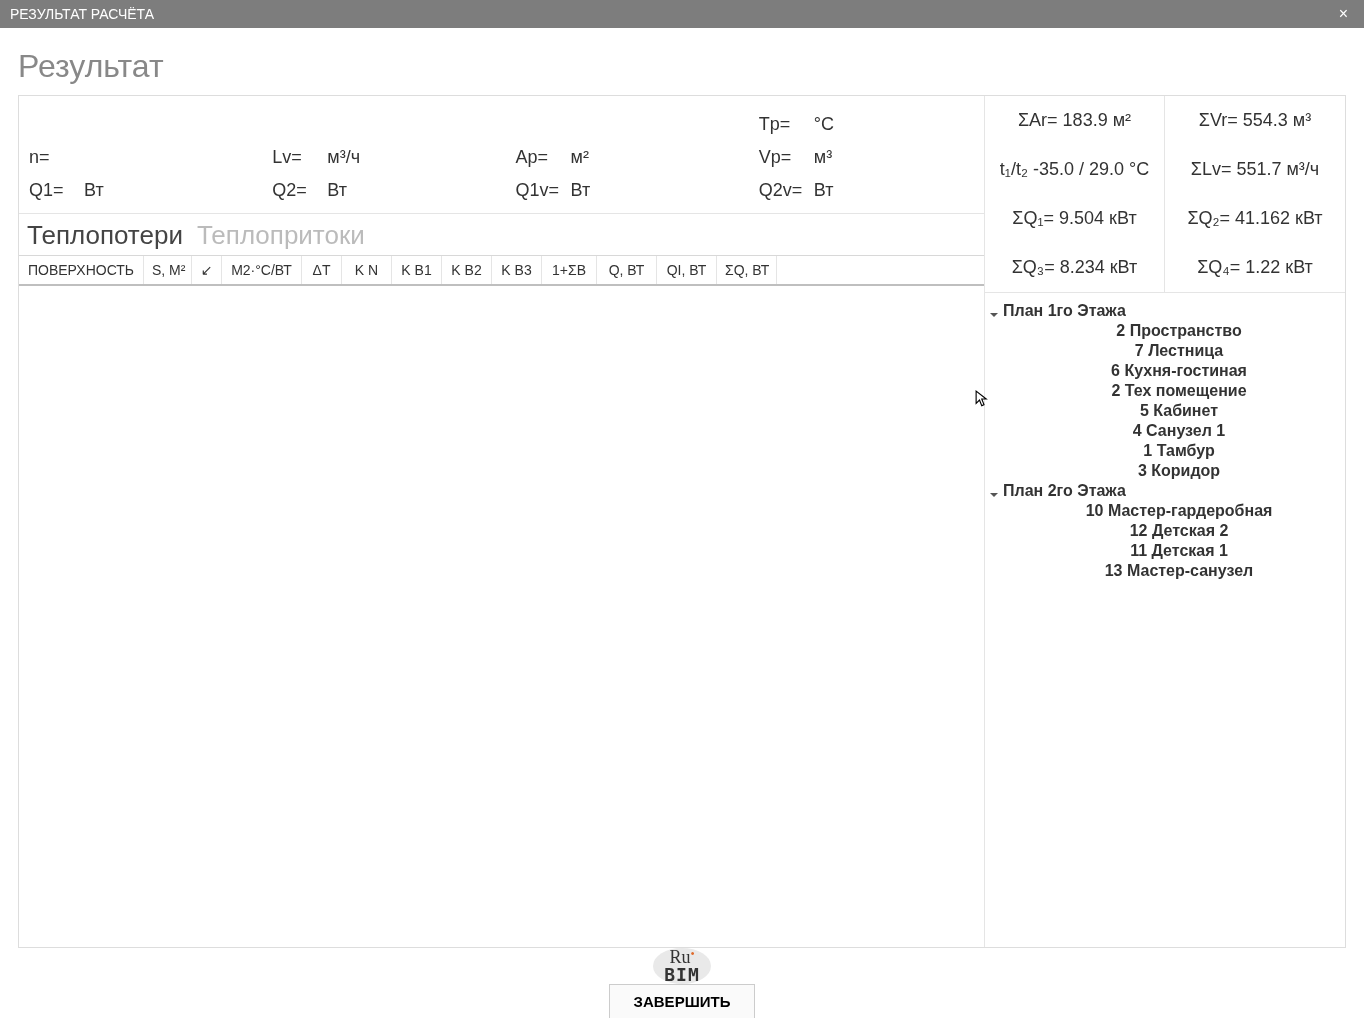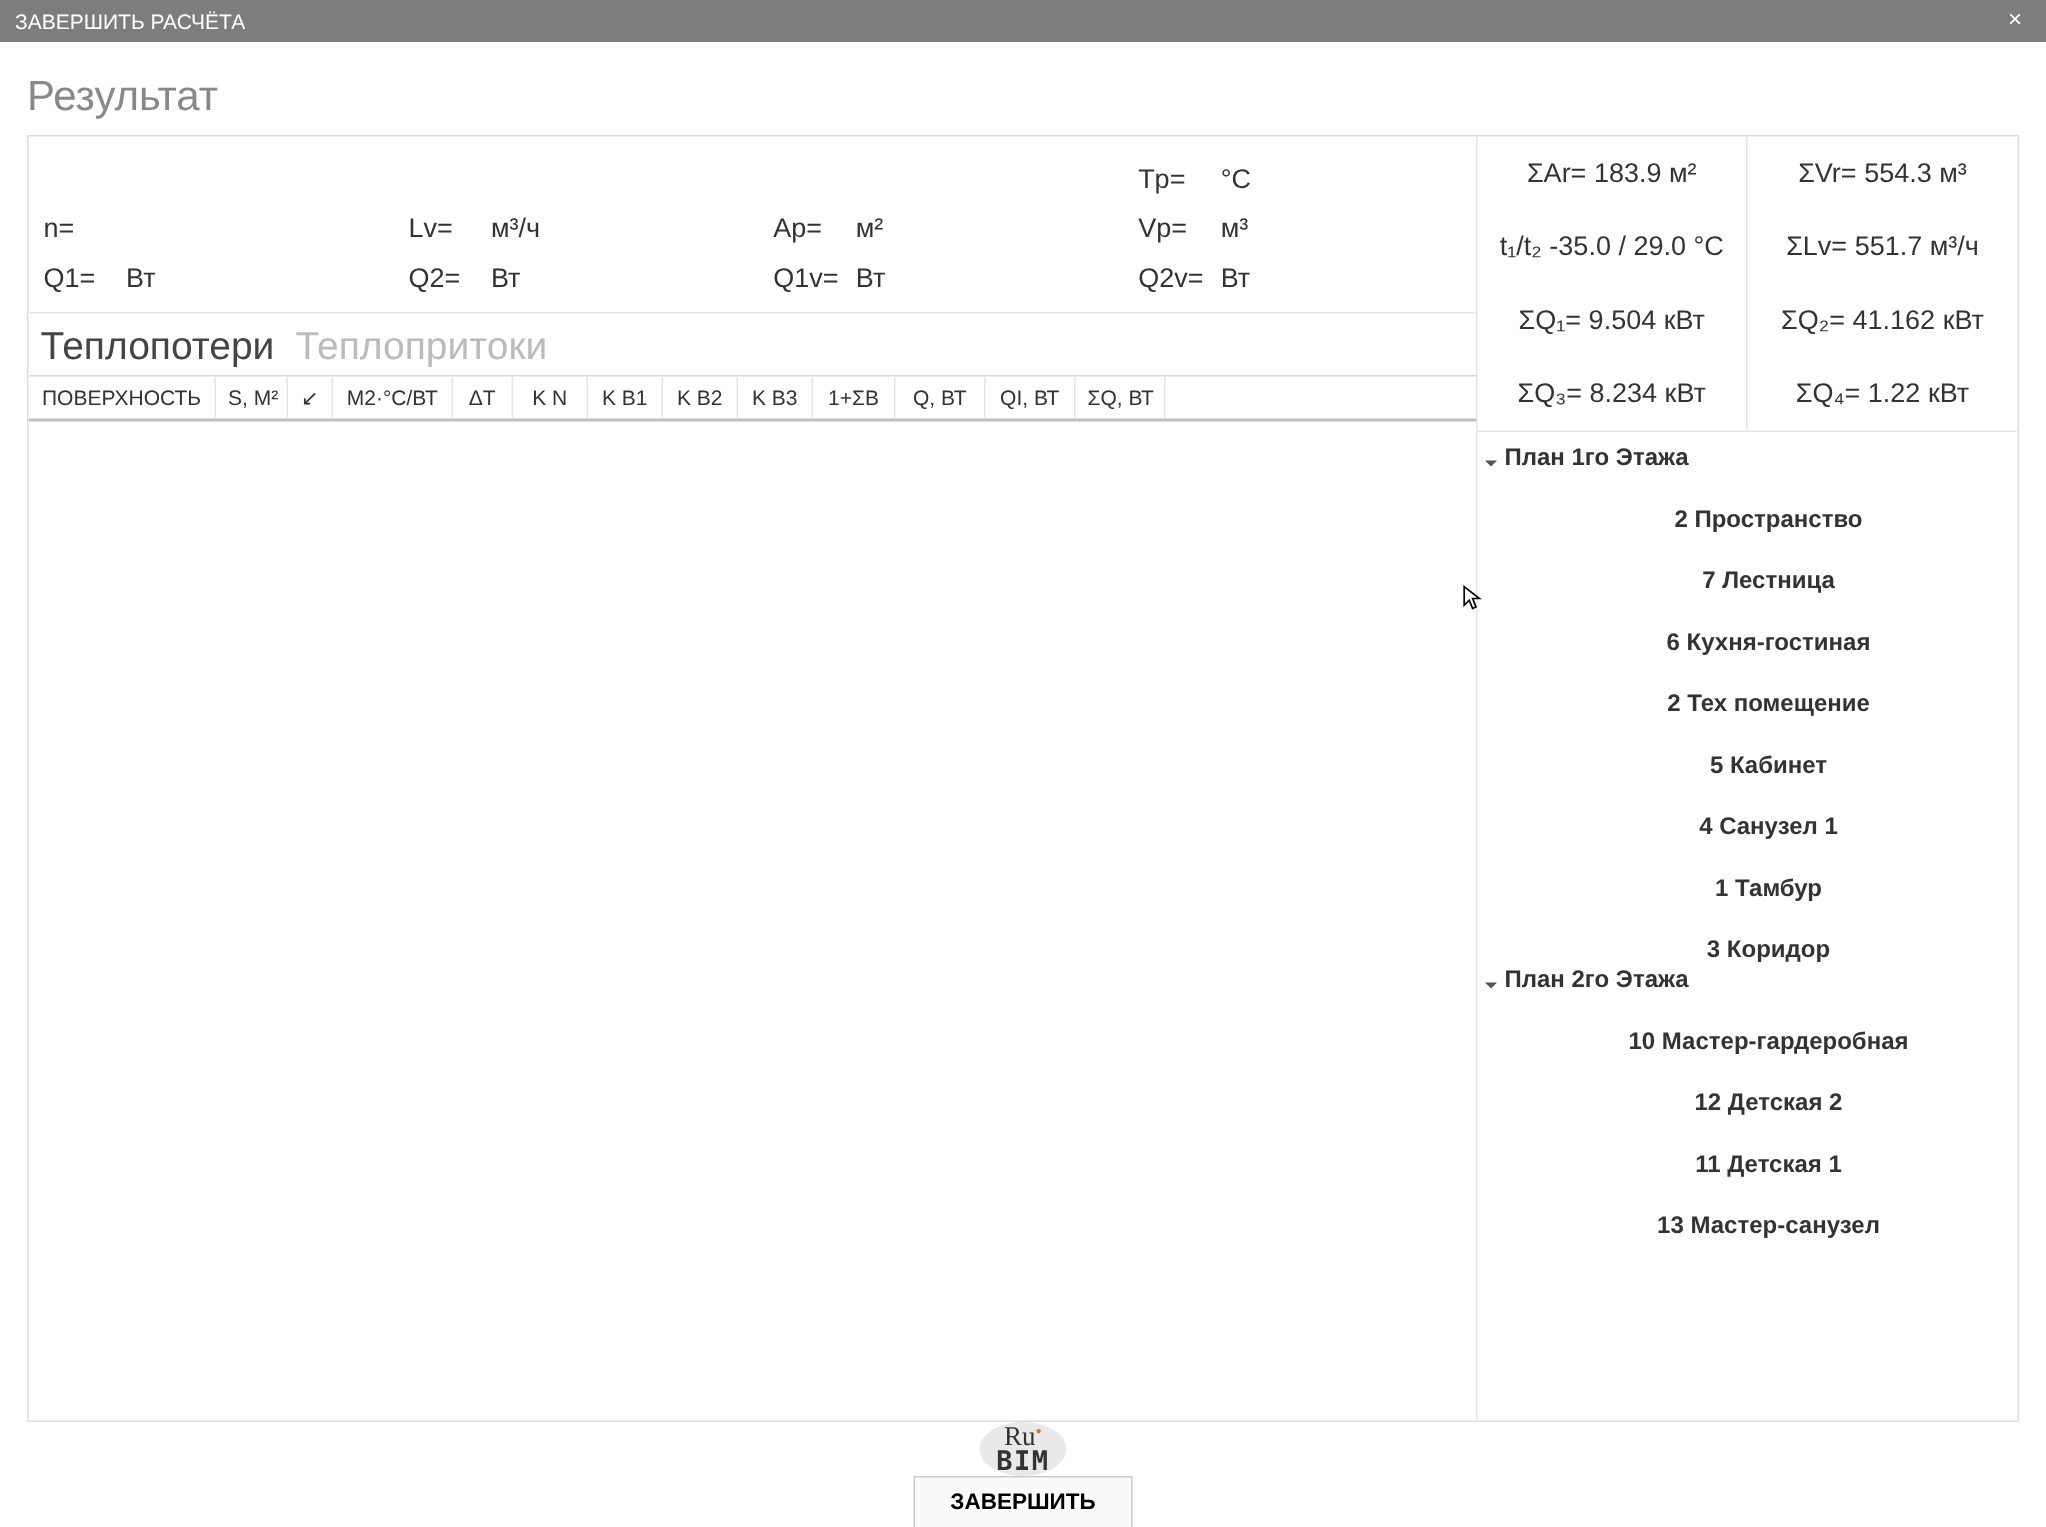--- a/index.html
+++ b/index.html
@@ -26,21 +26,21 @@
     cursor: pointer;
     padding: 0 6px;
   }
   .content {
     padding: 20px 18px 0 18px;
     height: calc(100% - 28px - 70px);
     display: flex;
     flex-direction: column;
   }
   .page-title {
-    font-size: 28px;
+    font-size: 32px;
     font-weight: 400;
     color: #888;
     margin-bottom: 10px;
   }
   .panel {
     border: 1px solid #ddd;
     flex: 1;
     display: flex;
     overflow: hidden;
   }
@@ -120,21 +120,20 @@
     width: 10px;
     height: 10px;
     display: inline-block;
   }
   .tree .arrow svg { width: 10px; height: 10px; }
   .tree .group-label { font-weight: 700; }
   .tree .item {
     padding: 1px 0 1px 28px;
     font-weight: 700;
     cursor: pointer;
-    margin-top: 21px;
   }
   .footer {
     height: 70px;
     display: flex;
     align-items: center;
     justify-content: space-between;
     padding: 0 20px;
     flex-direction: column;
   }
   .logo {
@@ -160,21 +159,21 @@
     position: absolute;
     left: 975px;
     top: 390px;
     pointer-events: none;
   }
 </style>
 </head>
 <body>
 
 <div class="titlebar">
-  <span>ЗАВЕРШИТЬ РАСЧЁТА</span>
+  <span>РЕЗУЛЬТАТ РАСЧЁТА</span>
   <span class="close">×</span>
 </div>
 
 <div class="content">
   <div class="page-title">Результат</div>
 
   <div class="panel">
     <div class="main-col">
 
       <div class="params">

